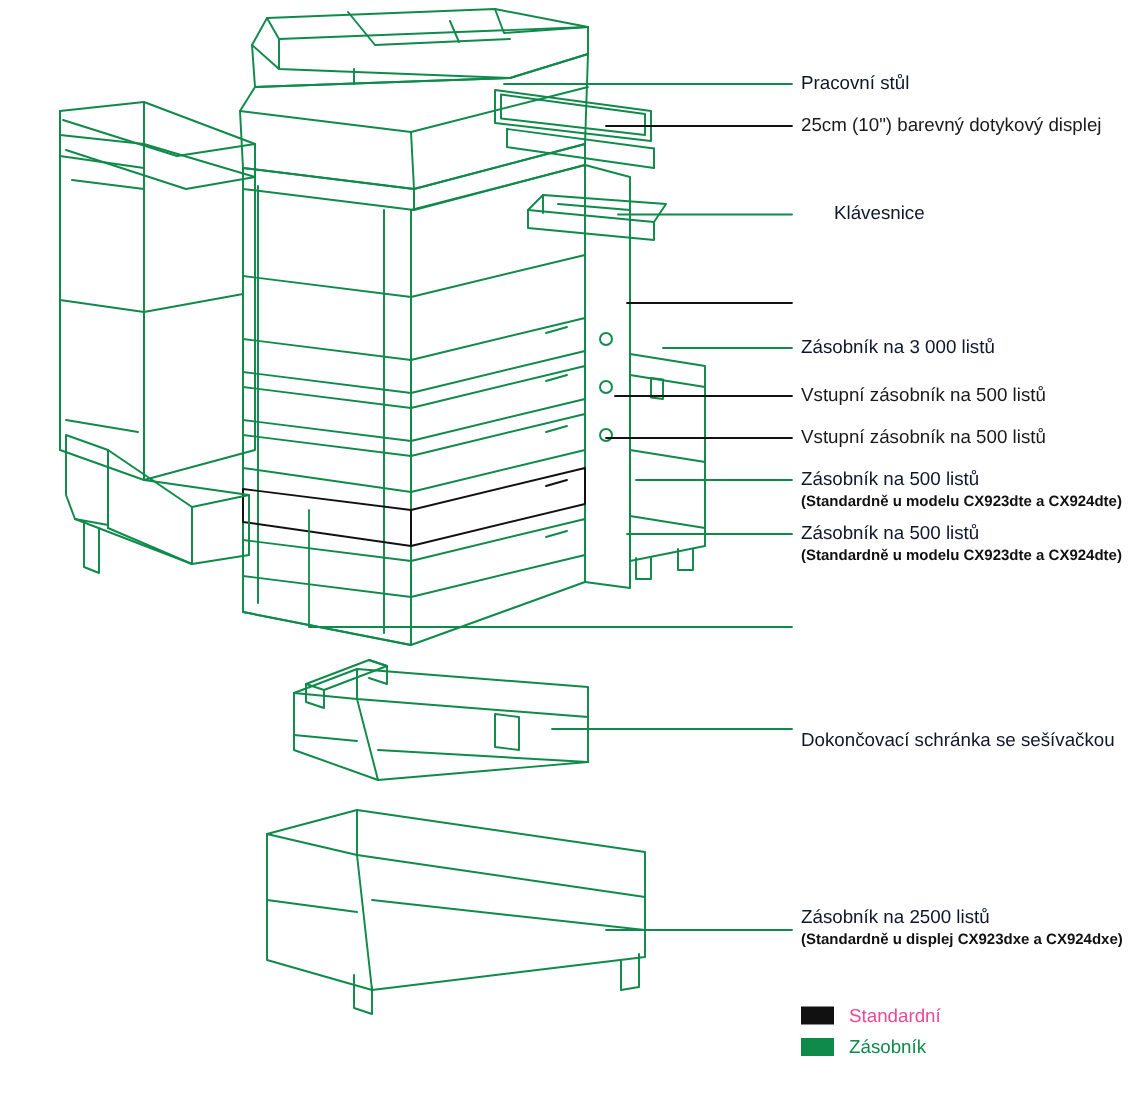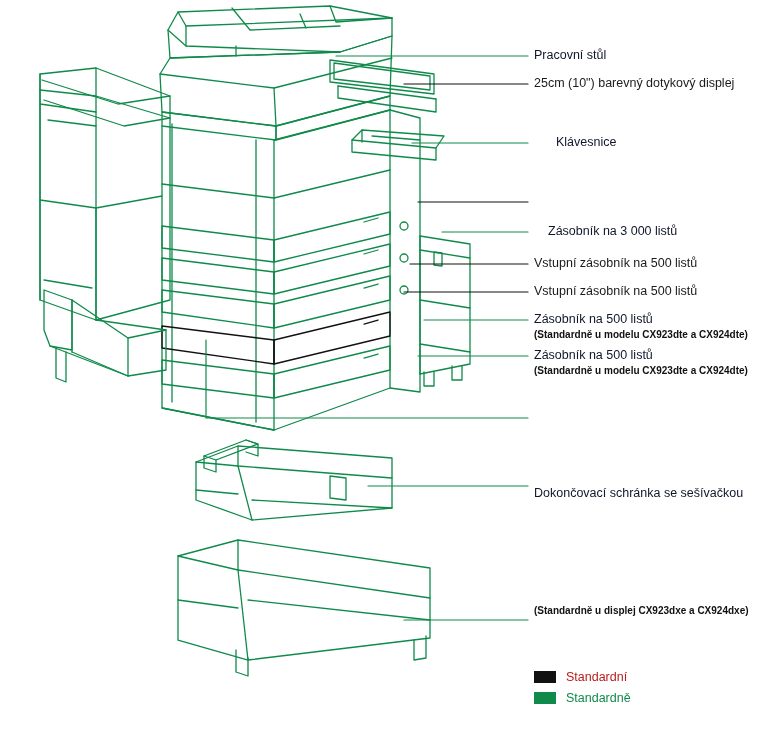--- a/index.html
+++ b/index.html
@@ -60,21 +60,21 @@
     width: 22px;
     height: 12px;
     margin-right: 10px;
     display: inline-block;
   }
   .sw-std { background: #111111; }
   .sw-opt { background: #0f8a4a; }
   .legend-label {
     font-size: 12.5px;
   }
-  .legend-label.std { color: #b91c1c; }
+  .legend-label.std { color: #ec4899; }
   .legend-label.opt { color: #0f8a4a; }
 </style>
 </head>
 <body>
 
 <div id="stage">
 
   <svg class="art" viewBox="0 0 760 745">
     <g fill="none" stroke="#0f8a4a" stroke-width="1.3" stroke-linejoin="round" stroke-linecap="round">
 
@@ -226,21 +226,21 @@
 
   <div class="callout std" style="left:534px; top:76px;">
     <span class="main">25cm (10") barevný dotykový displej</span>
   </div>
 
   <div class="callout opt" style="left:534px; top:135px;margin-left:22px;">
     <span class="main">Klávesnice</span>
   </div>
 
 
-  <div class="callout opt" style="left:548px; top:224px;">
+  <div class="callout opt" style="left:534px; top:224px;">
     <span class="main">Zásobník na 3 000 listů</span>
   </div>
 
   <div class="callout std" style="left:534px; top:256px;">
     <span class="main">Vstupní zásobník na 500 listů</span>
   </div>
 
   <div class="callout std" style="left:534px; top:284px;">
     <span class="main">Vstupní zásobník na 500 listů</span>
   </div>
@@ -254,27 +254,28 @@
     <span class="main">Zásobník na 500 listů</span>
     <span class="sub">(Standardně u modelu CX923dte a CX924dte)</span>
   </div>
 
 
   <div class="callout opt" style="left:534px; top:469px;margin-top:17px;">
     <span class="main">Dokončovací schránka se sešívačkou</span>
   </div>
 
   <div class="callout opt" style="left:534px; top:604px;">
+    <span class="main">Zásobník na 2500 listů</span>
     <span class="sub">(Standardně u displej CX923dxe a CX924dxe)</span>
   </div>
 
   <div class="legend">
     <div class="legend-row">
       <span class="swatch sw-std"></span>
       <span class="legend-label std">Standardní</span>
     </div>
     <div class="legend-row">
       <span class="swatch sw-opt"></span>
-      <span class="legend-label opt">Standardně</span>
+      <span class="legend-label opt">Zásobník</span>
     </div>
   </div>
 
 </div>
 
 </body></html>

